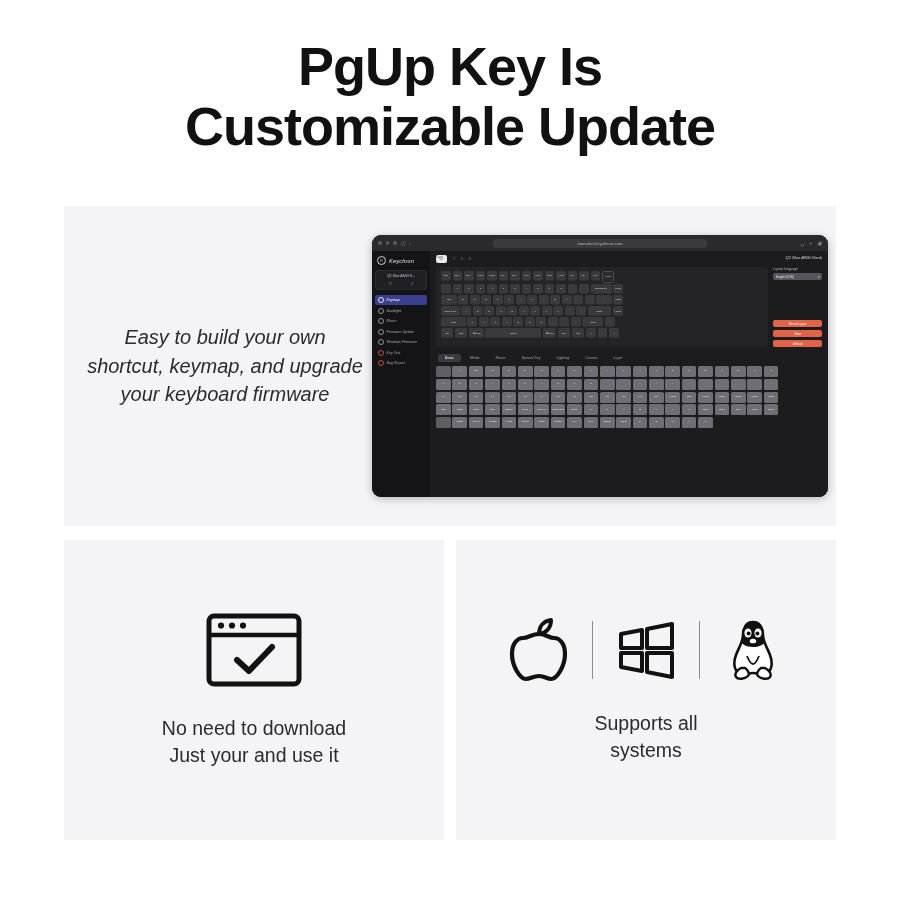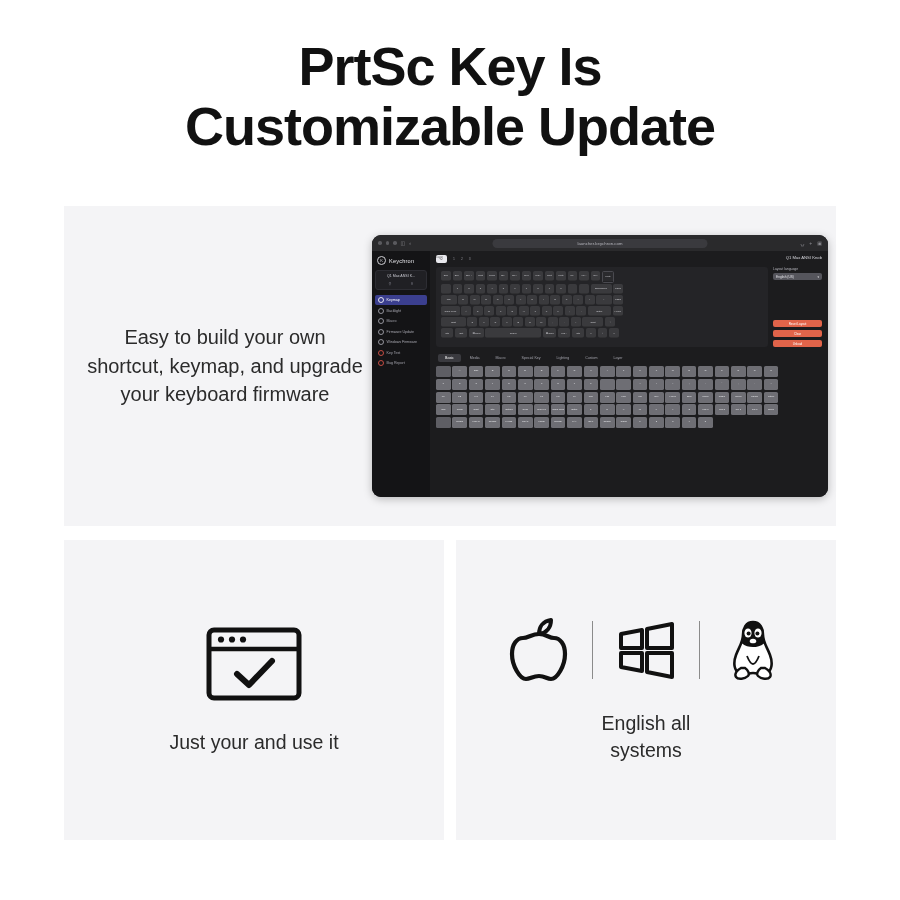--- a/index.html
+++ b/index.html
@@ -13,21 +13,21 @@
   
   .headline{
     text-align:center;padding-top:36px;
     font-size:54px;line-height:1.12;font-weight:700;letter-spacing:-1px;color:#111;
   }
   .headline .l2{display:block;}
 
   
   .panel{background:#f4f4f6;box-sizing:border-box;position:absolute;}
 
-  #panel-top{left:64px;top:206px;width:772px;height:320px;display:flex;align-items:center;}
+  #panel-top{left:64px;top:206px;width:772px;height:320px;display:flex;align-items:center;font-style:italic;}
   .top-copy{
     width:300px;text-align:center;font-size:20px;line-height:1.42;color:#2b2b2b;
     padding-left:22px;box-sizing:border-box;
   }
   .top-device{flex:1;display:flex;align-items:center;justify-content:center;}
 
   #panel-bl{left:64px;top:540px;width:380px;height:300px;}
   #panel-br{left:456px;top:540px;width:380px;height:300px;}
   .bp-inner{height:100%;display:flex;flex-direction:column;align-items:center;justify-content:center;}
   .bp-icons{display:flex;align-items:center;justify-content:center;gap:4px;margin-bottom:26px;}
@@ -143,21 +143,21 @@
   
   .ico-window{width:100px;height:78px;}
   .ico-os{width:62px;height:68px;}
 </style>
 </head>
 <body>
 
 <div class="page">
 
   <div class="headline">
-    <span>PrtSc Key Is</span>
+    <span>PgUp Key Is</span>
     <span class="l2">Customizable Update</span>
   </div>
 
   <div class="panel" id="panel-top">
 
     <div class="top-copy">Easy to build your own shortcut, keymap, and upgrade your keyboard firmware</div>
 
     <div class="top-device">
       <div class="app">
 
@@ -488,20 +488,21 @@
         <svg class="ico-window" viewBox="0 0 100 78">
           <rect x="5" y="5" width="90" height="68" rx="5" ry="5" fill="none" stroke="#111" stroke-width="5"></rect>
           <line x1="5" y1="24" x2="95" y2="24" stroke="#111" stroke-width="4.5"></line>
           <circle cx="17" cy="14.5" r="3.1" fill="#111"></circle>
           <circle cx="28" cy="14.5" r="3.1" fill="#111"></circle>
           <circle cx="39" cy="14.5" r="3.1" fill="#111"></circle>
           <path d="M33 49 L45 60 L68 36" fill="none" stroke="#111" stroke-width="6" stroke-linecap="round" stroke-linejoin="round"></path>
         </svg>
       </div>
       <div class="bp-caption">
+        <div>No need to download</div>
         <div>Just your and use it</div>
       </div>
     </div>
   </div>
 
   <div class="panel" id="panel-br">
     <div class="bp-inner">
       <div class="bp-icons">
 
         <svg class="ico-os" viewBox="0 0 62 68">
@@ -527,19 +528,19 @@
           <ellipse cx="36" cy="17" rx="3.6" ry="4.6" fill="#fff"></ellipse>
           <circle cx="26.6" cy="17.6" r="2" fill="#111"></circle>
           <circle cx="35.4" cy="17.6" r="2" fill="#111"></circle>
           <path d="M31 22 C28.6 22 27 23.6 27 25.2 C27 26.8 28.8 28 31 28 C33.2 28 35 26.8 35 25.2 C35 23.6 33.4 22 31 22 Z" fill="#fff" stroke="#111" stroke-width="1.4"></path>
           <path d="M19 52 C15 54 12 58 14 61 C16 64 23 63 26 60 C28 58 26 54 23 52 Z" fill="#fff" stroke="#111" stroke-width="2.4"></path>
           <path d="M43 52 C47 54 50 58 48 61 C46 64 39 63 36 60 C34 58 36 54 39 52 Z" fill="#fff" stroke="#111" stroke-width="2.4"></path>
           <path d="M25 40 C27 45 29 48 31 48 C33 48 35 45 37 40" fill="none" stroke="#111" stroke-width="1.8"></path>
         </svg>
       </div>
       <div class="bp-caption">
-        <div>English all</div>
+        <div>Supports all</div>
         <div>systems</div>
       </div>
     </div>
   </div>
 
 </div>
 
 </body></html>

